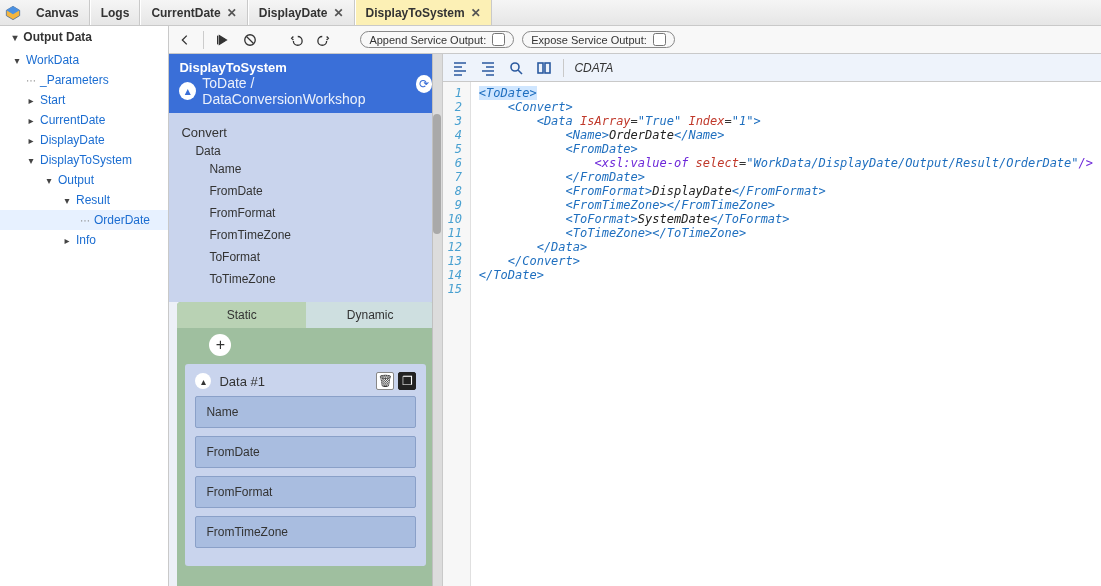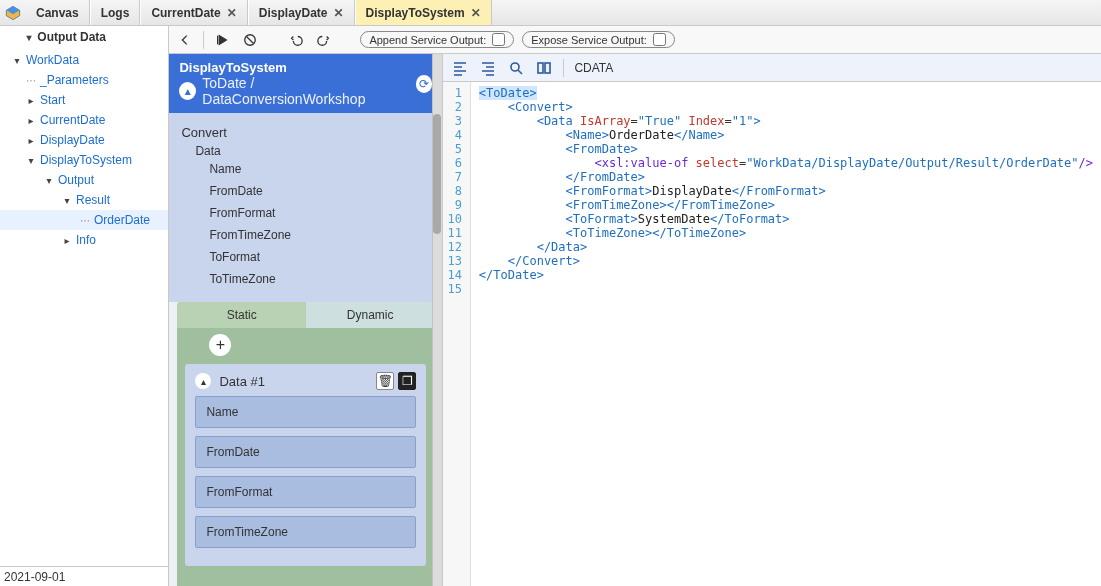--- a/index.html
+++ b/index.html
@@ -11,21 +11,21 @@
   .tab:first-of-type{border-left:none;}
   .tab.active { background:#fcf0b5;}
   .tab .x { color:#555; font-size:12px;}
   .body { display:flex; height:calc(100% - 26px);}
   
   .left { width:238px; border-right:1px solid #c9c9c9; display:flex; flex-direction:column; position:relative;}
   .tree-row { display:flex; align-items:center; height:20px; padding-left:4px; gap:4px; cursor:pointer;}
   .tcaret { width:10px; color:#444; font-size:10px; display:inline-block; text-align:center;}
   .tdots { color:#888; letter-spacing:1px;}
   .blue a, .blue { color:#1b6dd1;}
-  .tree-root { font-weight:600; padding:4px 24px;}
+  .tree-root { font-weight:600; padding:4px 10px;}
   .tree { padding-top:2px; flex:1; overflow:auto;}
   .tree .lvl1{padding-left:12px;}
   .tree .lvl2{padding-left:26px;}
   .tree .lvl3{padding-left:44px;}
   .tree .lvl4{padding-left:62px;}
   .tree .lvl5{padding-left:80px;}
   .sel { background:#e7f1ff;}
   .statusbar { height:20px; border-top:1px solid #c9c9c9; display:flex; align-items:center; padding-left:4px; color:#333;}
   
   .workspace { flex:1; display:flex; flex-direction:column;}
@@ -56,21 +56,21 @@
   .dataitem{background:#c9d4ed;margin:8px;border-radius:3px;padding:8px 10px 10px 10px;}
   .dataitem-head{display:flex;align-items:center;gap:8px;font-size:13px;padding-bottom:6px;}
   .dataitem-icons{margin-left:auto;display:flex;gap:4px;}
   .dataitem-icons .ibox{width:18px;height:18px;background:#fff;border:1px solid #888;border-radius:2px;display:flex;align-items:center;justify-content:center;font-size:12px;cursor:pointer;}
   .dataitem-icons .ibox.dark{background:#222;color:#fff;border-color:#222;}
   .field{background:#a9bde0;border:1px solid #8aa0c8;border-radius:2px;padding:8px 10px;margin-bottom:8px;font-size:12px;cursor:text;}
   .up-circ{width:16px;height:16px;border-radius:50%;background:#fff;display:flex;align-items:center;justify-content:center;font-size:10px;}
   .scroll-hint{position:absolute;top:0;right:0;width:10px;height:100%;background:#dcdcdc;border-left:1px solid #c0c0c0;}
   .scroll-thumb{position:absolute;top:60px;right:1px;width:8px;height:120px;background:#a9a9a9;border-radius:4px;}
   
-  .right { flex:1; display:flex; flex-direction:column; min-width:0;}
+  .right { flex:1; display:flex; flex-direction:column; min-width:0;font-style:italic;}
   .code-tb{height:28px;background:#eef3fb;border-bottom:1px solid #c9c9c9;display:flex;align-items:center;gap:10px;padding:0 8px;}
   .code-tb .ic{width:18px;height:18px;display:flex;align-items:center;justify-content:center;cursor:pointer;}
   .code-tb svg{width:16px;height:16px;stroke:#2b5aa0;fill:none;stroke-width:1.6;}
   .code-tb .sep{width:1px;height:18px;background:#c9c9c9;}
   .code-tb .lbl{font-size:12px;color:#333;}
   .editor{flex:1;display:flex;min-height:0;overflow:auto;font-family:Consolas,Menlo,monospace;font-size:12px;}
   .gutter{background:#f7f7f7;border-right:1px solid #e0e0e0;padding:4px 8px 4px 4px;text-align:right;color:#48a0d0;user-select:none;}
   .code{padding:4px 8px;white-space:pre;}
   .t-tag{color:#1f6fbf;}
   .t-attr{color:#c0392b;}
@@ -153,23 +153,20 @@
         </div>
         <div class="tree-row lvl5 sel">
           <span class="tcaret"><span class="tdots">⋯</span></span>
           <span class="blue">OrderDate</span>
         </div>
         <div class="tree-row lvl4">
           <span class="tcaret">▸</span>
           <span class="blue">Info</span>
         </div>
       </div>
-    <div class="statusbar">
-      <span>2021-09-01</span>
-    </div>
   </div>
 
   <div class="workspace">
     <div class="toolbar2">
       <div class="tbtn">
           <svg viewBox="0 0 16 16">
             <path d="M10 3 L5 8 L10 13"></path>
           </svg>
         </div>
       <div style="width:1px;height:18px;background:#ccc"></div>

